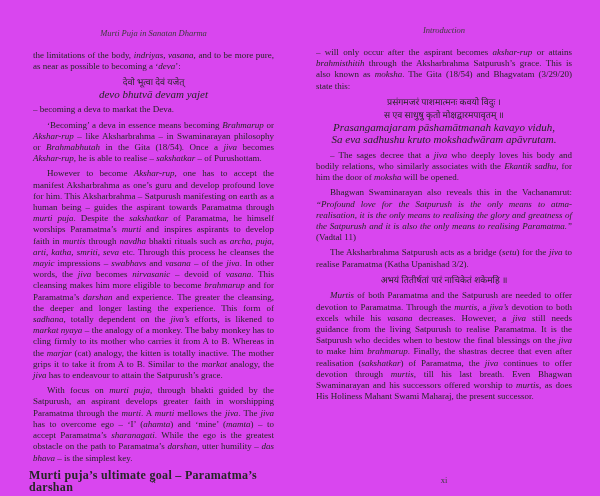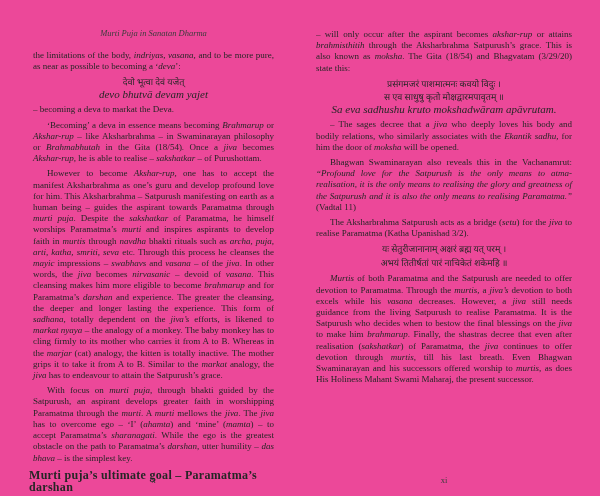--- a/index.html
+++ b/index.html
@@ -1,19 +1,19 @@
 <!DOCTYPE html>
 <html><head>
 <meta charset="utf-8">
 <style>
   html, body { margin: 0; padding: 0; }
   .spread {
     width: 600px;
     height: 496px;
-    background: #ec4899;
+    background: #d946ef;
     display: flex;
     font-family: "Liberation Serif", serif;
     color: #262626;
     overflow: hidden;
   }
   .page {
     width: 300px;
     height: 496px;
     box-sizing: border-box;
     position: relative;
@@ -89,32 +89,33 @@
       <p class="indent">‘Becoming’ a deva in essence means becoming <i>Brahmarup</i> or <i>Akshar-rup</i> – like Aksharbrahma – in Swaminarayan philosophy or <i>Brahmabhutah</i> in the Gita (18/54). Once a <i>jiva</i> becomes <i>Akshar-rup</i>, he is able to realise – <i>sakshatkar</i> – of Purushottam.</p>
       <p class="indent">However to become <i>Akshar-rup</i>, one has to accept the manifest Aksharbrahma as one’s guru and develop profound love for him. This Aksharbrahma – Satpurush manifesting on earth as a human being – guides the aspirant towards Paramatma through <i>murti puja</i>. Despite the <i>sakshatkar</i> of Paramatma, he himself worships Paramatma’s <i>murti</i> and inspires aspirants to develop faith in <i>murtis</i> through <i>navdha</i> bhakti rituals such as <i>archa, puja, arti, katha, smriti, seva</i> etc. Through this process he cleanses the <i>mayic</i> impressions – <i>swabhavs</i> and <i>vasana</i> – of the <i>jiva</i>. In other words, the <i>jiva</i> becomes <i>nirvasanic</i> – devoid of <i>vasana</i>. This cleansing makes him more eligible to become <i>brahmarup</i> and for Paramatma’s <i>darshan</i> and experience. The greater the cleansing, the deeper and longer lasting the experience. This form of <i>sadhana</i>, totally dependent on the <i>jiva’s</i> efforts, is likened to <i>markat nyaya</i> – the analogy of a monkey. The baby monkey has to cling firmly to its mother who carries it from A to B. Whereas in the <i>marjar</i> (cat) analogy, the kitten is totally inactive. The mother grips it to take it from A to B. Similar to the <i>markat</i> analogy, the <i>jiva</i> has to endeavour to attain the Satpurush’s grace.</p>
       <p class="indent">With focus on <i>murti puja</i>, through bhakti guided by the Satpurush, an aspirant develops greater faith in worshipping Paramatma through the <i>murti</i>. A <i>murti</i> mellows the <i>jiva</i>. The <i>jiva</i> has to overcome ego – ‘I’ (<i>ahamta</i>) and ‘mine’ (<i>mamta</i>) – to accept Paramatma’s <i>sharanagati</i>. While the ego is the greatest obstacle on the path to Paramatma’s <i>darshan</i>, utter humility – <i>das bhava</i> – is the simplest key.</p>
       <h2 class="section-heading">Murti puja’s ultimate goal – Paramatma’s darshan</h2>
       <p class="indent">For an aspirant, the first temporary experience (<i>greatness</i>) through the murti will be divine bliss. However, constant <i>darshan</i> – <i>sakshatkar</i></p>
     </div>
     <div class="page-number">x</div>
   </div>
 
   <div class="page right">
+    <div class="running-header">Introduction</div>
     <div class="body-text">
       <p>– will only occur after the aspirant becomes <i>akshar-rup</i> or attains <i>brahmisthitih</i> through the Aksharbrahma Satpurush’s grace. This is also known as <i>moksha</i>. The Gita (18/54) and Bhagvatam (3/29/20) state this:</p>
       <div class="verse-group">
         <div class="verse">प्रसंगमजरं पाशमात्मनः कवयो विदुः ।</div>
         <div class="verse">स एव साधुषु कृतो मोक्षद्वारमपावृतम् ॥</div>
+        <div class="translit">Prasangamajaram pāshamātmanah kavayo viduh,</div>
         <div class="translit">Sa eva sadhushu kruto mokshadwāram apāvrutam.</div>
       </div>
       <p class="indent">– The sages decree that a <i>jiva</i> who deeply loves his body and bodily relations, who similarly associates with the <i>Ekantik sadhu</i>, for him the door of <i>moksha</i> will be opened.</p>
       <p class="indent">Bhagwan Swaminarayan also reveals this in the Vachanamrut: <i>“Profound love for the Satpurush is the only means to atma-realisation, it is the only means to realising the glory and greatness of the Satpurush and it is also the only means to realising Paramatma.”</i> (Vadtal 11)</p>
       <p class="indent">The Aksharbrahma Satpurush acts as a bridge (<i>setu</i>) for the <i>jiva</i> to realise Paramatma (Katha Upanishad 3/2).</p>
       <div class="verse-group">
-        <div class="verse">यः सेतुरीजानानाम् अक्षरं ब्रह्म यत् परम् ।</div>
         <div class="verse">अभयं तितीर्षतां पारं नाचिकेतं शकेमहि ॥</div>
       </div>
       <p class="indent"><i>Murtis</i> of both Paramatma and the Satpurush are needed to offer devotion to Paramatma. Through the <i>murtis</i>, a <i>jiva’s</i> devotion to both excels while his <i>vasana</i> decreases. However, a <i>jiva</i> still needs guidance from the living Satpurush to realise Paramatma. It is the Satpurush who decides when to bestow the final blessings on the <i>jiva</i> to make him <i>brahmarup</i>. Finally, the shastras decree that even after realisation (<i>sakshatkar</i>) of Paramatma, the <i>jiva</i> continues to offer devotion through <i>murtis</i>, till his last breath. Even Bhagwan Swaminarayan and his successors offered worship to <i>murtis</i>, as does His Holiness Mahant Swami Maharaj, the present successor.</p>
     </div>
     <div class="page-number">xi</div>
   </div>
 
 </div>
 
 </body></html>

